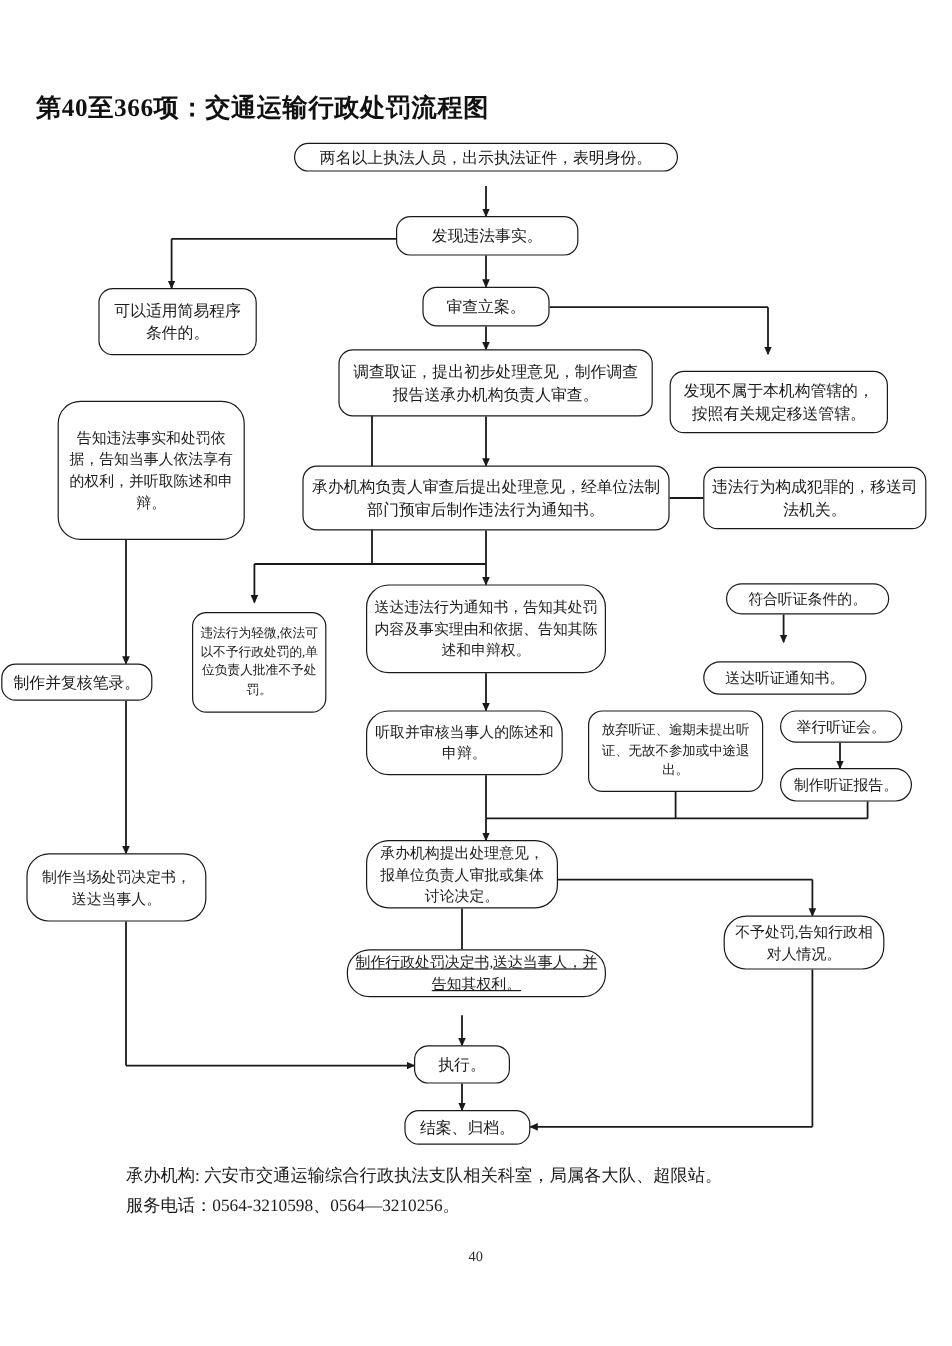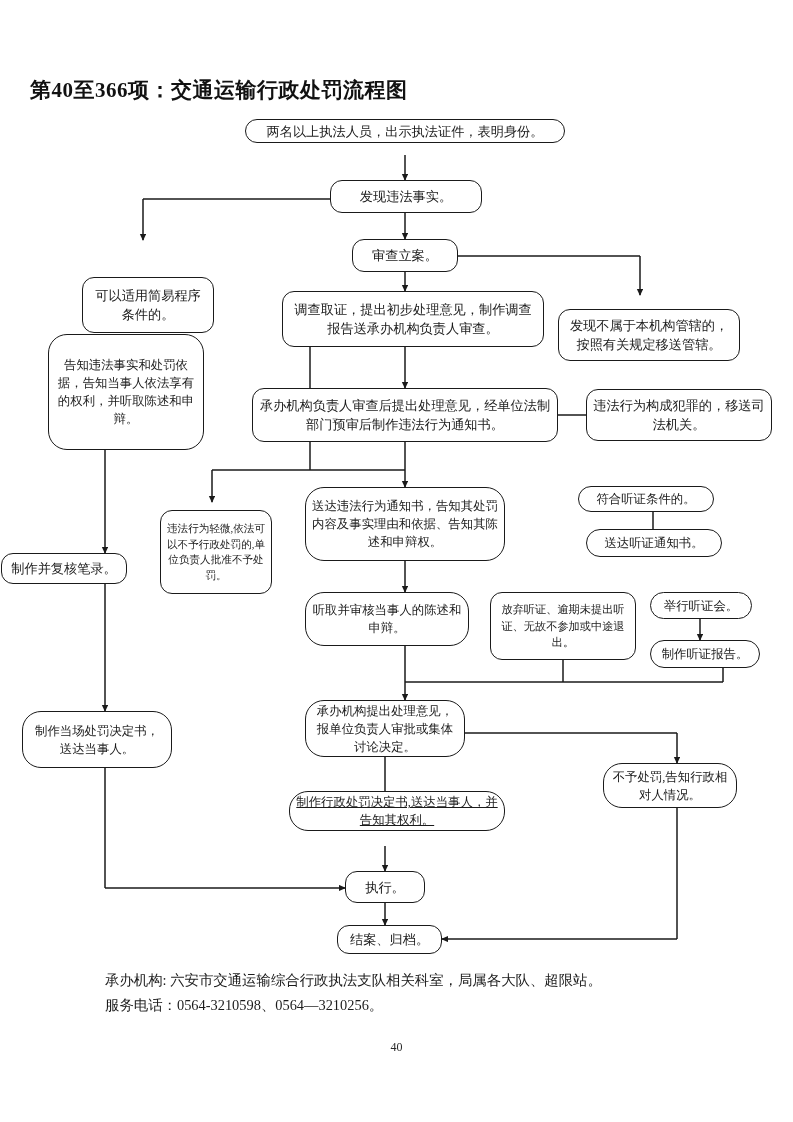--- a/index.html
+++ b/index.html
@@ -113,21 +113,21 @@
   </svg>
 
   <div class="nodebox s13" style="left:245px;top:119px;width:320px;height:24px;">
     <span class="txt">两名以上执法人员，出示执法证件，表明身份。</span>
   </div>
 
   <div class="nodebox s13" style="left:330px;top:180px;width:152px;height:33px;">
     <span class="txt">发现违法事实。</span>
   </div>
 
-  <div class="nodebox s13" style="left:82px;top:240px;width:132px;height:56px;margin-top:37px;">
+  <div class="nodebox s13" style="left:82px;top:240px;width:132px;height:56px;">
     <span class="txt">可以适用简易程序条件的。</span>
   </div>
 
   <div class="nodebox s13" style="left:352px;top:239px;width:106px;height:33px;">
     <span class="txt">审查立案。</span>
   </div>
 
   <div class="nodebox s13" style="left:282px;top:291px;width:262px;height:56px;">
     <span class="txt">调查取证，提出初步处理意见，制作调查报告送承办机构负责人审查。</span>
   </div>
@@ -149,25 +149,25 @@
   </div>
 
   <div class="nodebox s105" style="left:160px;top:510px;width:112px;height:84px;">
     <span class="txt">违法行为轻微,依法可以不予行政处罚的,单位负责人批准不予处罚。</span>
   </div>
 
   <div class="nodebox s12" style="left:305px;top:487px;width:200px;height:74px;">
     <span class="txt">送达违法行为通知书，告知其处罚内容及事实理由和依据、告知其陈述和申辩权。</span>
   </div>
 
-  <div class="nodebox s12" style="left:578px;top:486px;width:136px;height:26px;">
+  <div class="nodebox s12" style="left:605px;top:486px;width:136px;height:26px;">
     <span class="txt">符合听证条件的。</span>
   </div>
 
-  <div class="nodebox s12" style="left:586px;top:529px;width:136px;height:28px;">
+  <div class="nodebox s12" style="left:586px;top:551px;width:136px;height:28px;">
     <span class="txt">送达听证通知书。</span>
   </div>
 
   <div class="nodebox s13" style="left:1px;top:553px;width:126px;height:31px;">
     <span class="txt">制作并复核笔录。</span>
   </div>
 
   <div class="nodebox s12" style="left:305px;top:592px;width:164px;height:54px;">
     <span class="txt">听取并审核当事人的陈述和申辩。</span>
   </div>

